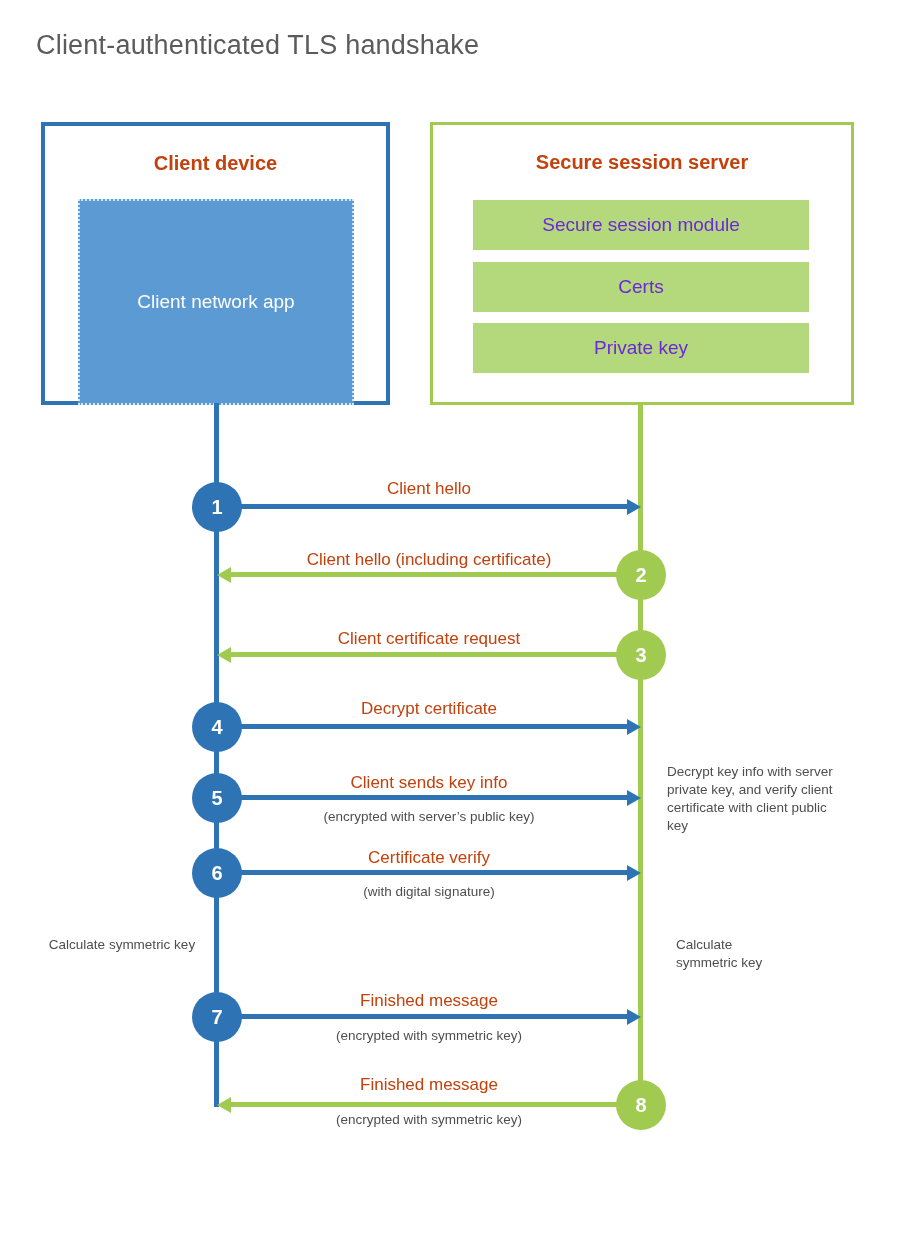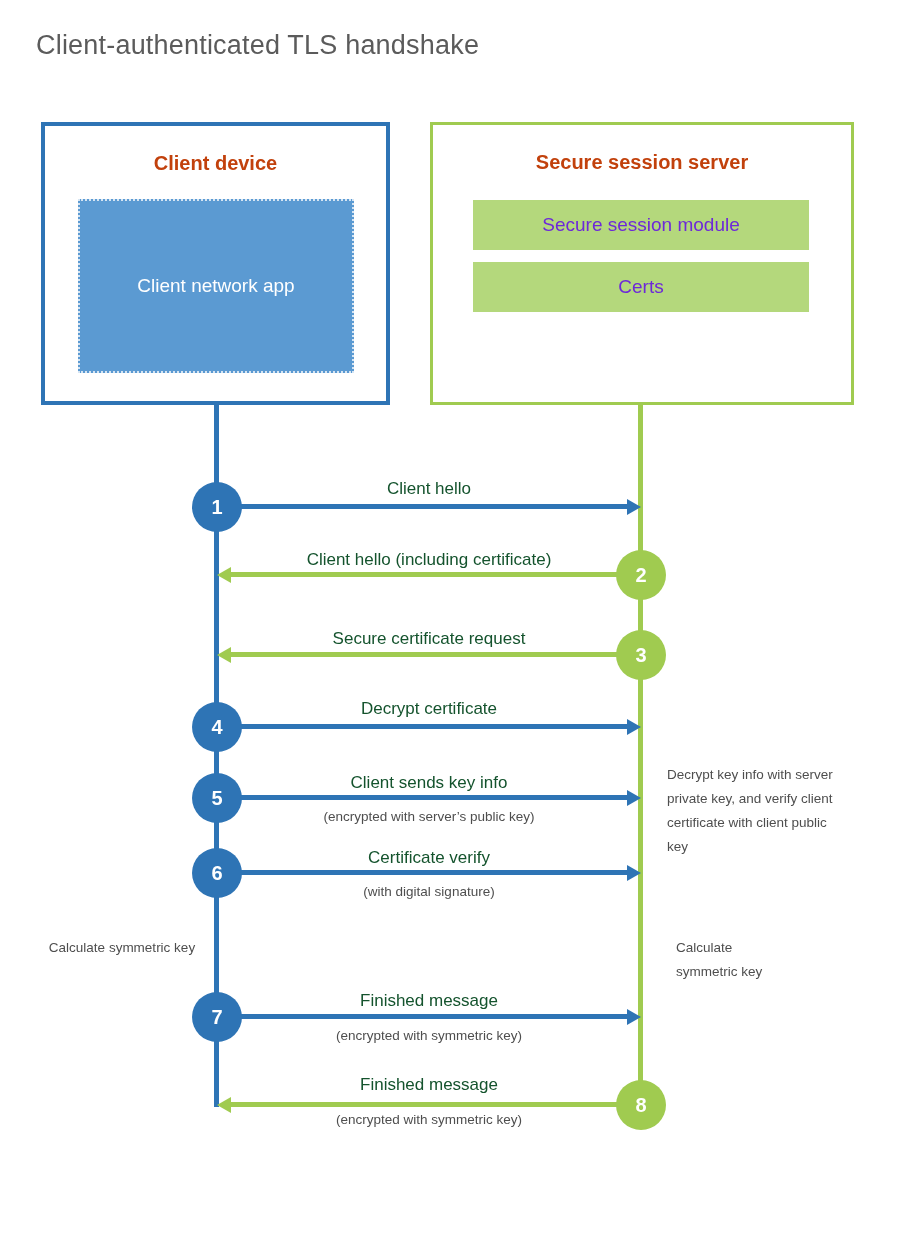--- a/index.html
+++ b/index.html
@@ -14,21 +14,21 @@
   
   .actor-box{position:absolute;box-sizing:border-box;background:#ffffff;}
   .client-box{left:41px;top:122px;width:349px;height:283px;border:4px solid var(--blue,#2e74b5);}
   .server-box{left:430px;top:122px;width:424px;height:283px;border:3px solid var(--green,#a0cb50);}
   .box-title{
     position:absolute;left:0;right:0;top:26px;text-align:center;
     font-size:20px;font-weight:bold;color:#c2410c;
   }
 
   .client-app{
-    position:absolute;left:78px;top:199px;width:276px;height:174px;
+    position:absolute;left:78px;top:199px;width:276px;height:206px;
     background:var(--blue_fill,#5b9ad2);
     border:2px dotted rgba(255,255,255,.75);box-sizing:border-box;
     display:flex;align-items:center;justify-content:center;text-align:center;
     color:#ffffff;font-size:19px;line-height:28px;
   }
   .client-app span{display:inline-block;max-width:160px;}
 
   .server-bar{
     position:absolute;left:473px;width:336px;height:50px;
     background:var(--green_fill,#b4d87c);
@@ -52,29 +52,29 @@
   .step-badge{
     position:absolute;width:50px;height:50px;border-radius:50%;
     display:flex;align-items:center;justify-content:center;
     color:#ffffff;font-size:20px;font-weight:bold;
   }
   .step-badge.blue{background:var(--blue,#2e74b5);left:192px;}
   .step-badge.green{background:var(--green,#a0cb50);left:616px;}
 
   .msg-label{
     position:absolute;left:217px;width:424px;text-align:center;
-    font-size:17px;color:#14532d;line-height:22px;
+    font-size:17px;color:#c2410c;line-height:22px;
   }
   .msg-sublabel{
     position:absolute;left:217px;width:424px;text-align:center;
     font-size:13.5px;color:#4e4e4e;line-height:18px;
   }
 
   .side-note{
-    position:absolute;font-size:13.5px;color:#4e4e4e;line-height:24px;
+    position:absolute;font-size:13.5px;color:#4e4e4e;line-height:18px;
   }
   .note-server{left:667px;top:763px;width:168px;text-align:left;}
   .note-calc-left{left:47px;top:936px;width:150px;text-align:center;}
   .note-calc-right{left:676px;top:936px;width:110px;text-align:left;}
 </style>
 </head>
 <body>
 
 <div class="canvas">
 
@@ -85,20 +85,21 @@
   </div>
   <div class="client-app">
     <span>Client network app</span>
   </div>
 
   <div class="actor-box server-box">
     <div class="box-title">Secure session server</div>
   </div>
   <div class="server-bar" style="top:200px">Secure session module</div>
   <div class="server-bar" style="top:262px">Certs</div>
+  <div class="server-bar" style="top:323px">Private key</div>
 
   <div class="lifeline blue"></div>
   <div class="lifeline green"></div>
 
   <div>
     <div class="msg-line blue" style="top:504px"></div>
     <div class="arrow-head right" style="top:499px"></div>
     <div class="msg-label" style="top:478px">Client hello</div>
     <div class="step-badge blue" style="top:482px">1</div>
   </div>
@@ -106,21 +107,21 @@
   <div>
     <div class="msg-line green" style="top:572px"></div>
     <div class="arrow-head left" style="top:567px"></div>
     <div class="msg-label" style="top:549px">Client hello (including certificate)</div>
     <div class="step-badge green" style="top:550px">2</div>
   </div>
 
   <div>
     <div class="msg-line green" style="top:652px"></div>
     <div class="arrow-head left" style="top:647px"></div>
-    <div class="msg-label" style="top:628px">Secure certificate request</div>
+    <div class="msg-label" style="top:628px">Client certificate request</div>
     <div class="step-badge green" style="top:630px">3</div>
   </div>
 
   <div>
     <div class="msg-line blue" style="top:724px"></div>
     <div class="arrow-head right" style="top:719px"></div>
     <div class="msg-label" style="top:698px">Decrypt certificate</div>
     <div class="step-badge blue" style="top:702px">4</div>
   </div>
 

